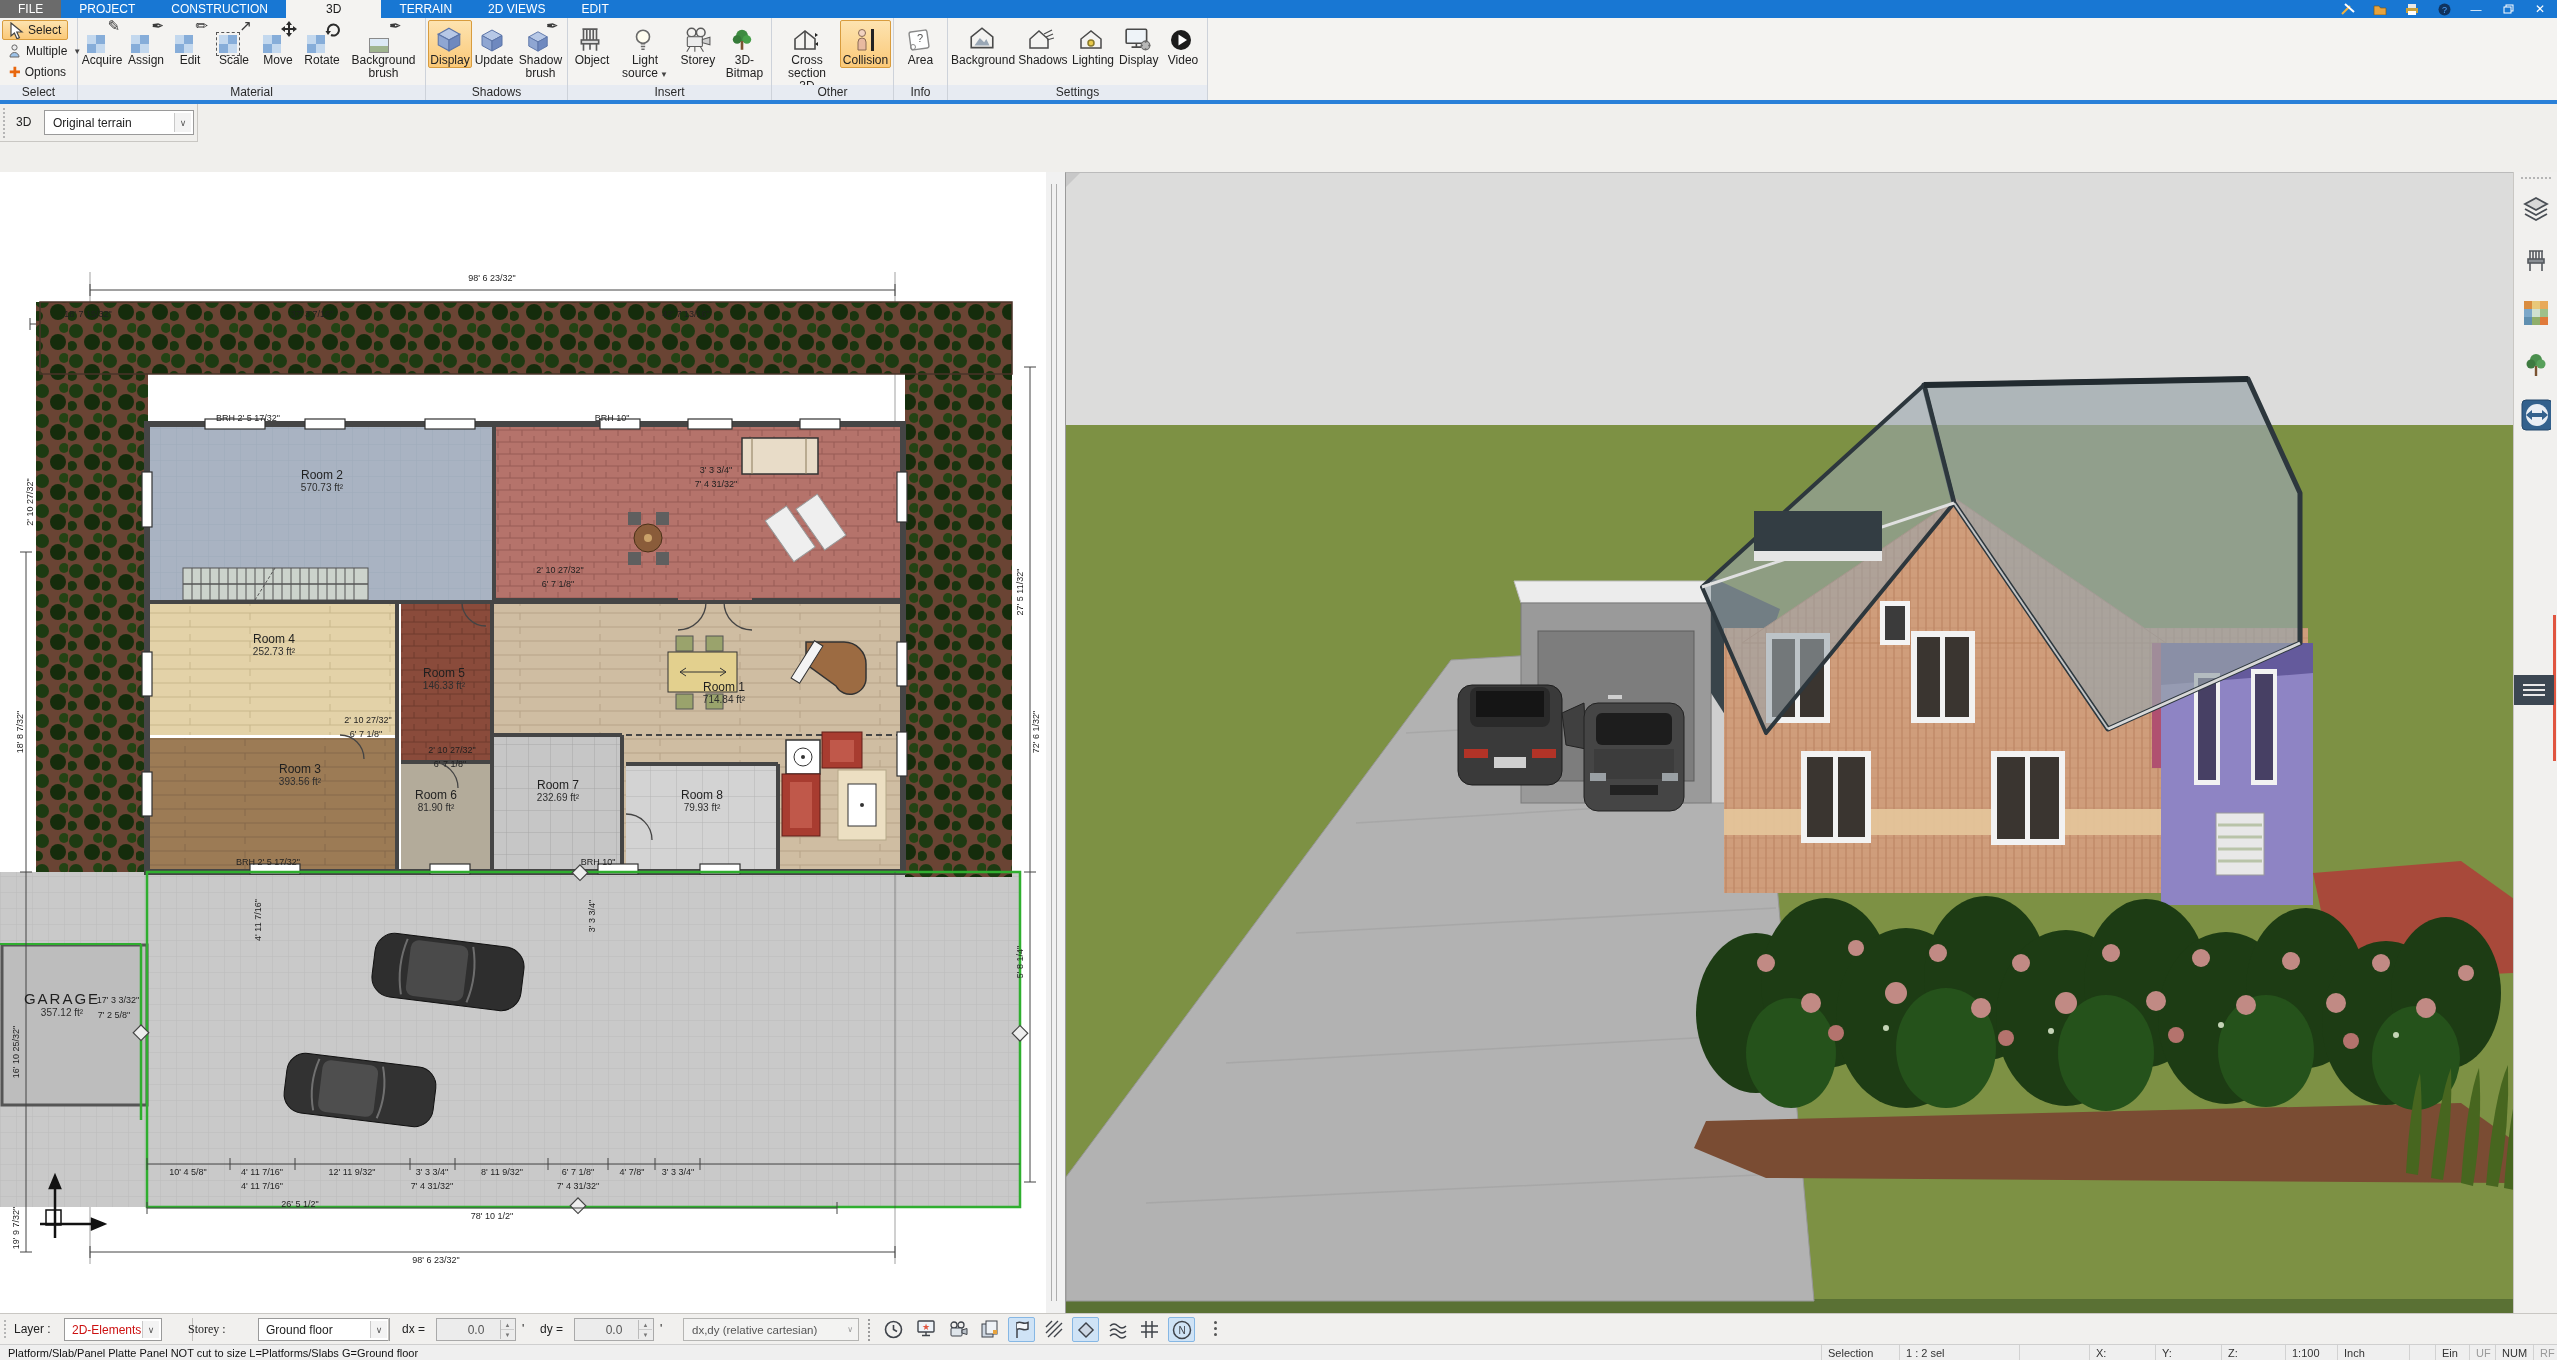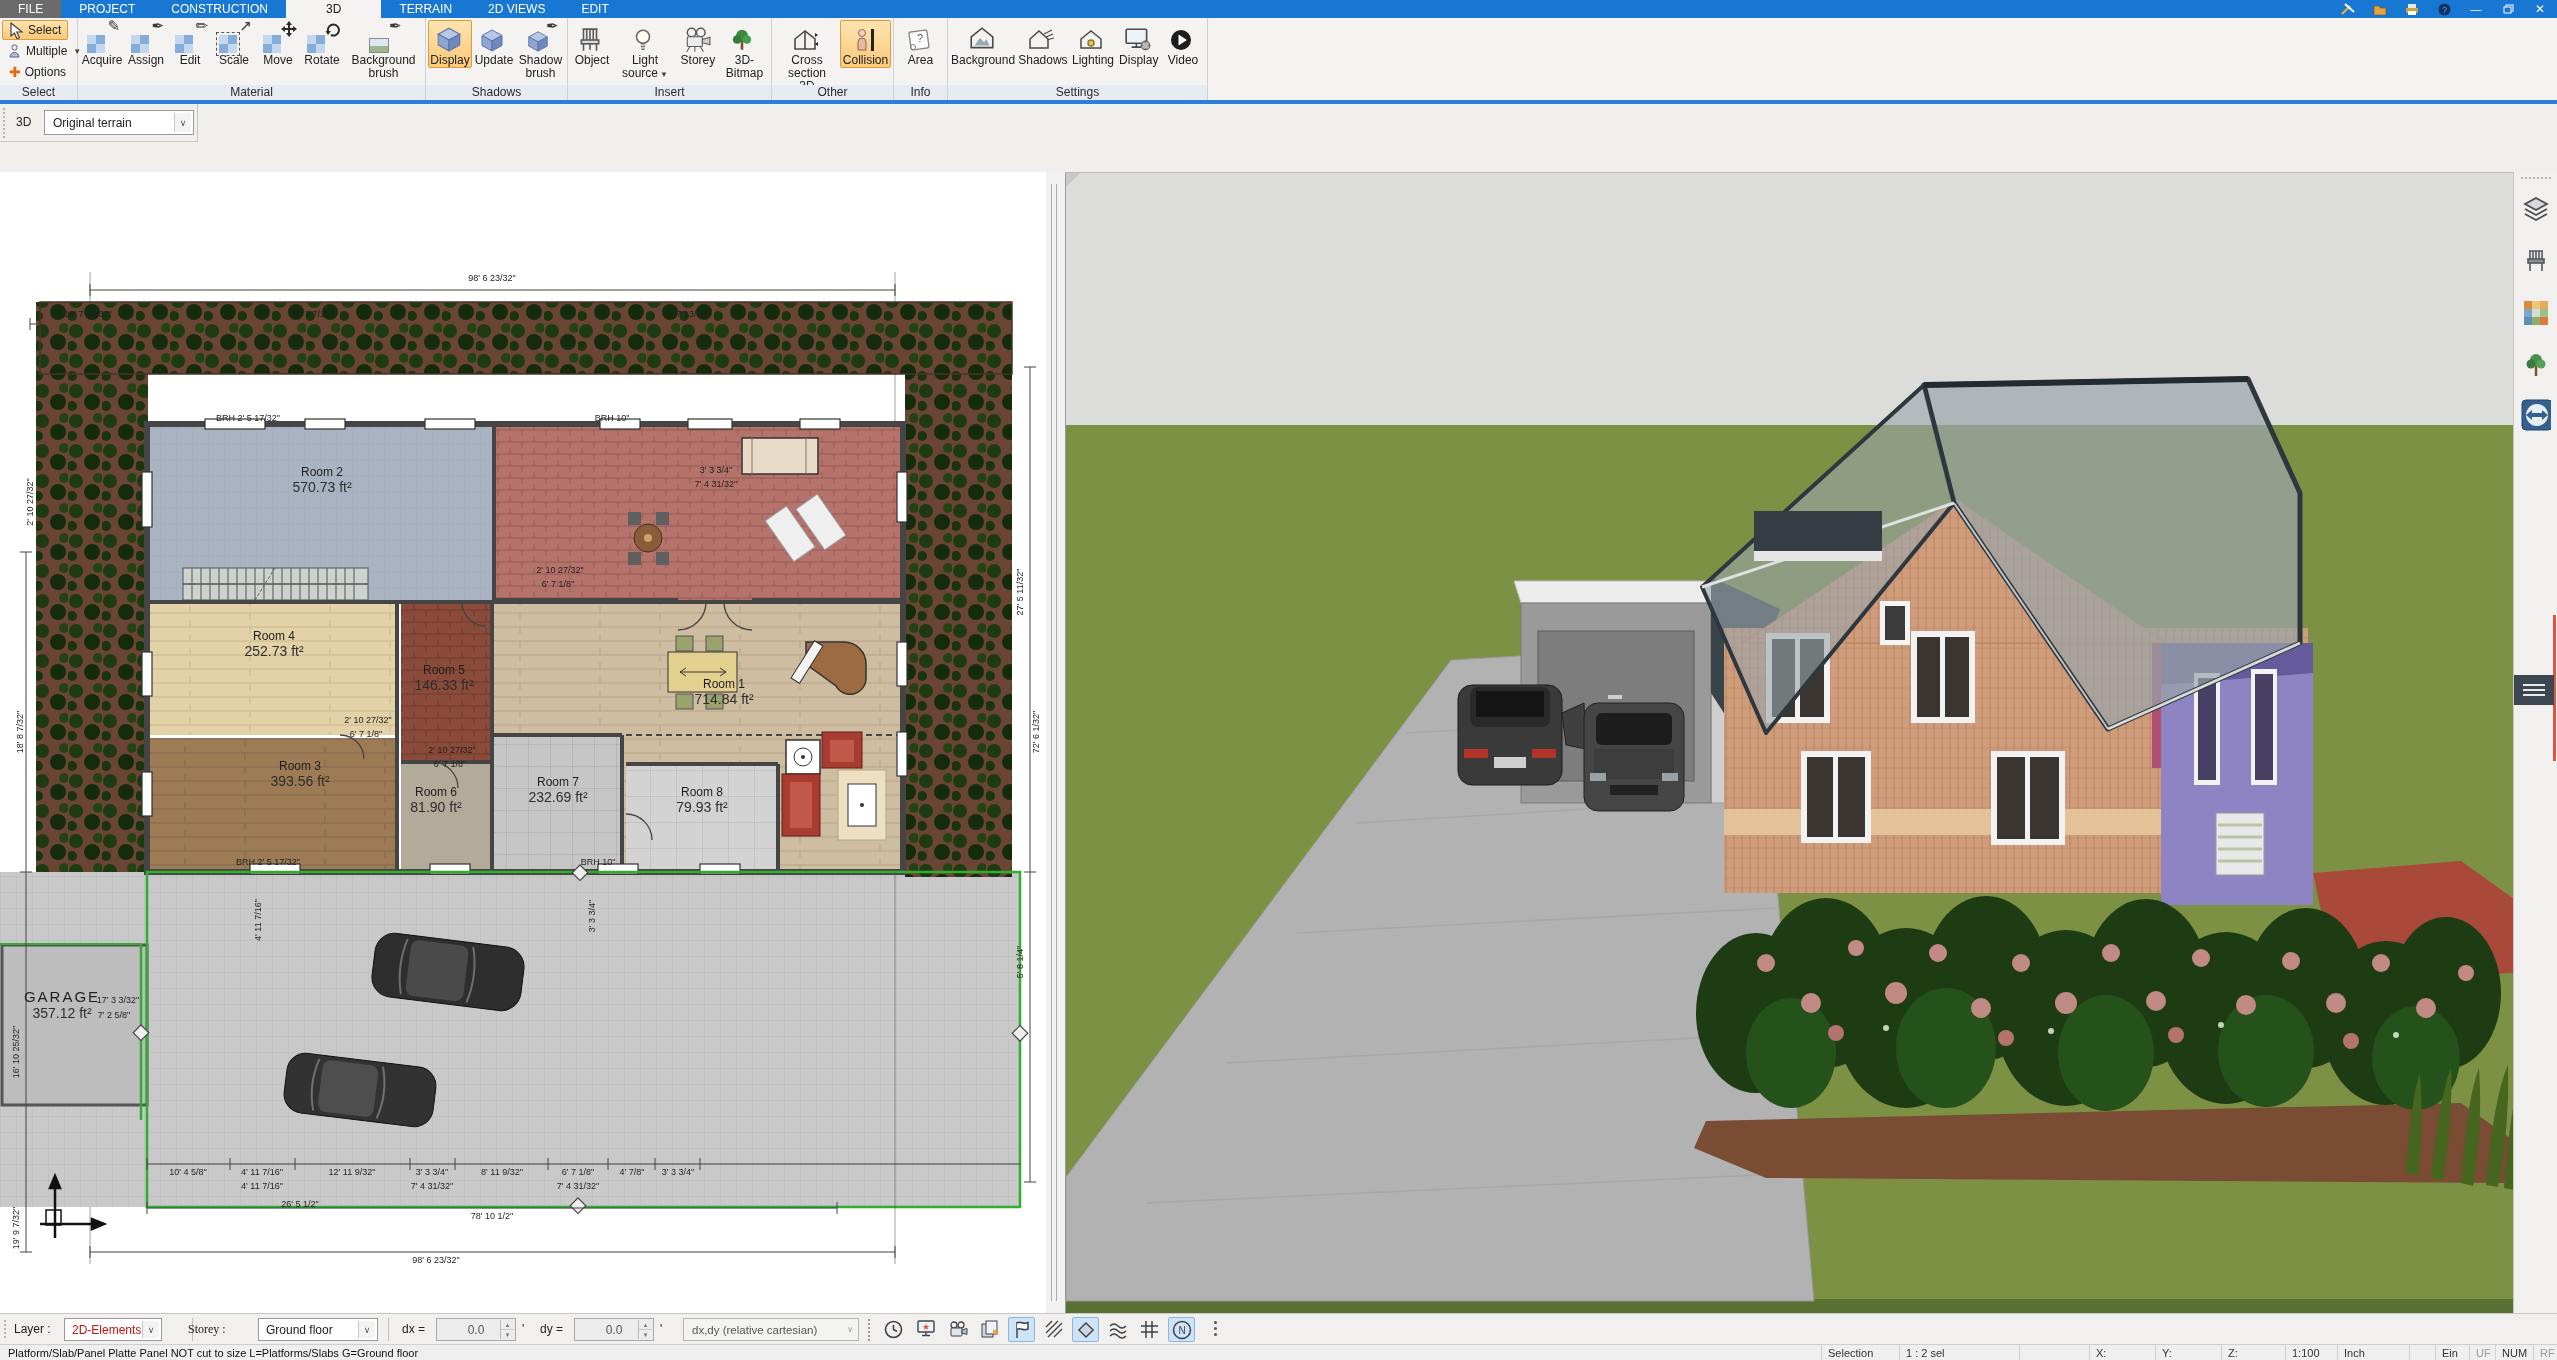--- a/index.html
+++ b/index.html
@@ -42,21 +42,21 @@
   .dlg-tab{position:absolute;left:0;top:0;width:60px;height:30px;border-right:1px solid #c9c7c3;font-size:11px;color:#222;display:flex;align-items:center;padding-left:12px;}
 
   
   .main{position:absolute;left:0;top:172px;width:2557px;height:1141px;background:#fff;}
   .plan-panel{position:absolute;left:0;top:0;width:1046px;height:1141px;background:#fff;overflow:hidden;}
   .plan-labels{position:absolute;left:0;top:0;width:1046px;height:1141px;pointer-events:none;}
   .plab{position:absolute;transform:translate(-50%,-50%);font-size:9px;color:#1f1f1f;white-space:nowrap;}
   .plab.room{text-align:center;}
   .plab .rn{font-size:12px;}
   .plab .rn.big{font-size:15px;letter-spacing:2px;}
-  .plab .ra{font-size:14px;color:#2e2e2e;}
+  .plab .ra{font-size:10px;color:#2e2e2e;}
   .splitter{position:absolute;left:1046px;top:0;width:19px;height:1141px;background:#f1f1f1;}
   .splitter i{position:absolute;top:12px;bottom:12px;width:1px;background:#adadad;}
   .view3d{position:absolute;left:1065px;top:0;width:1448px;height:1141px;border-left:1px solid #9a9a9a;border-top:1px solid #bbb;overflow:hidden;background:#dcdcdb;}
   .right-strip{position:absolute;left:2513px;top:0;width:44px;height:1141px;background:#f1f0ee;border-left:1px solid #c9c7c3;}
   .rsi{position:absolute;left:7px;width:30px;height:30px;display:flex;align-items:center;justify-content:center;}
   .grip-h{position:absolute;left:6px;right:6px;top:4px;height:4px;background-image:radial-gradient(circle,#b5b5b5 1px,transparent 1.3px);background-size:4px 4px;}
   .rsplit-line{position:absolute;right:1px;top:443px;width:3px;height:146px;background:#e05540;}
   .rsplit-handle{position:absolute;right:3px;top:503px;width:40px;height:30px;background:#3c4752;display:flex;flex-direction:column;align-items:center;justify-content:center;gap:3px;}
   .rsplit-handle i{display:block;width:22px;height:2px;background:#e8e8e8;}
 
@@ -928,21 +928,21 @@
 
   <div class="btoolbar">
     <span class="grip-b"></span>
     <span class="bt-label" style="left:14px;">Layer :</span>
     <div class="bt-select" style="left:64px;width:98px;">
       <span style="color:#cc1111;">2D-Elements</span>
       <span class="vb-chev" style="position:absolute;">∨</span>
     </div>
     <span class="bt-sep" style="left:192px;"></span>
     <span class="bt-label" style="left:188px;font-family:Liberation Serif, serif;">Storey :</span>
-    <div class="bt-select" style="left:258px;width:120px;">
+    <div class="bt-select" style="left:258px;width:132px;">
       <span>Ground floor</span>
       <span class="vb-chev" style="position:absolute;">∨</span>
     </div>
     <span class="bt-sep" style="left:388px;"></span>
     <span class="bt-label" style="left:402px;text-align:right;">dx =</span>
     <div class="spin" style="left:436px;">
       <span>0.0</span>
       <span class="ud">
           <span>▲</span>
           <span>▼</span>

